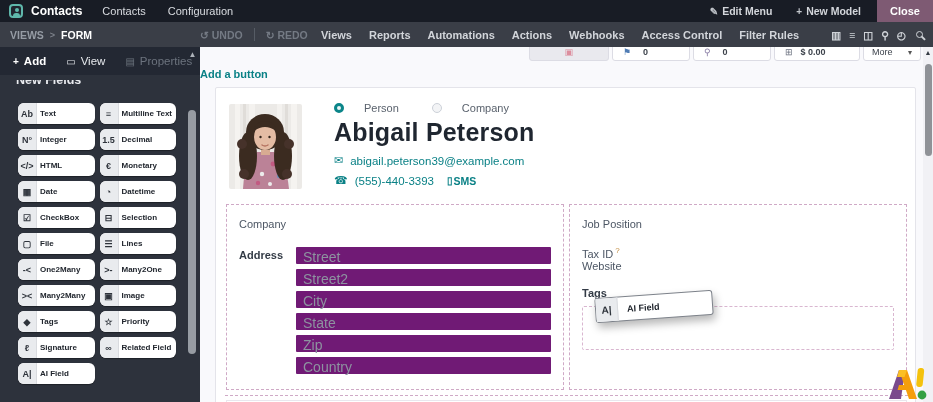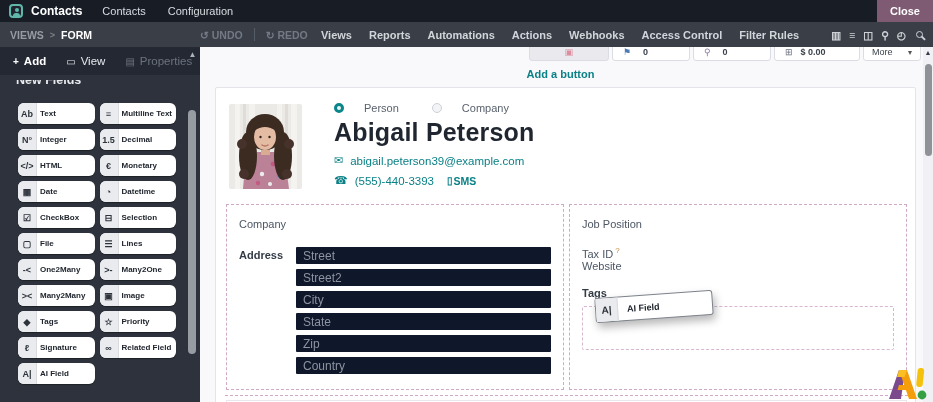--- a/index.html
+++ b/index.html
@@ -71,21 +71,21 @@
   .statbtn{height:28px;margin-top:-14px;background:#fff;border:1px solid #dcdce4;
     border-radius:3px;display:flex;align-items:flex-end;font-size:9px;color:#3c424b;
     margin-left:3px;padding:0 10px 3px;gap:12px;cursor:pointer;}
   .statbtn .num{font-weight:bold;}
   .sb-gray{background:#e9e9ee;width:80px;justify-content:center;}
   .sb-w{width:78px;}
   .sb-inv{width:86px;gap:8px;}
   .sb-more{width:58px;justify-content:space-between;padding:0 8px 3px;}
   .si1{color:#dc8e9e;} .si2{color:#4f7cb4;} .si3{color:#8579a2;} .si4{color:#6c7280;}
   .caret{color:#555;font-size:8px;}
-  .addbtn{position:absolute;top:21px;left:0;right:12px;text-align:center;color:#0a8186;
+  .addbtn{position:absolute;top:21px;left:0;right:12px;color:#0a8186;
     font-weight:bold;font-size:11px;cursor:pointer;}
 
   .sheet{position:absolute;top:40px;left:15px;right:17px;bottom:-6px;background:#fff;
     border:1px solid #e4e4ea;border-radius:2px 2px 0 0;padding:13px 8px 0 10px;}
   .hdr{display:flex;}
   .avatar{width:73px;height:85px;flex:none;margin:3px 0 0 3px;border-radius:2px;overflow:hidden;}
   .hinfo{margin-left:32px;padding-top:1px;}
   .radiorow{display:flex;align-items:center;gap:20px;font-size:11px;color:#5a626d;}
   .radio-sel{width:10px;height:10px;border:3px solid #0b8589;border-radius:50%;
     background:#eaf6f6;cursor:pointer;flex:none;}
@@ -98,21 +98,21 @@
   .sms{font-weight:bold;margin-left:13px;font-size:10.5px;cursor:pointer;display:flex;align-items:center;}
   .sms .cic{margin-right:1px;font-size:10px;}
 
   .cols{display:flex;gap:5px;margin-top:10px;}
   .col{flex:1;border:1px dashed #cfa9c6;padding:13px 12px 10px;min-height:161px;position:relative;}
   .lbl{font-size:11px;color:#4c5664;}
   .lbl-b{font-size:11px;font-weight:bold;color:#333b46;}
   .addr{display:flex;margin-top:17px;}
   .addr-lbl{width:57px;font-size:11px;font-weight:bold;color:#333b46;flex:none;padding-top:2px;}
   .addr-inputs{flex:1;}
-  .ainput{height:17px;background:#0f172a;border-radius:1px;margin-bottom:5px;font-size:12px;
+  .ainput{height:17px;background:#701a75;border-radius:1px;margin-bottom:5px;font-size:14px;
     color:#8d93a0;padding:2px 0 0 7px;cursor:text;}
   .mt1{margin-top:16px;} .mt2{} .mt3{margin-top:15px;}
   .sup{font-size:8px;color:#c08a3e;vertical-align:super;margin-left:2px;}
   .dropzone{margin-top:7px;height:44px;border:1px dashed #d9b6d0;border-radius:2px;position:relative;}
   .chip{position:absolute;top:-13px;left:12px;width:118px;height:25px;background:#fff;
     border:1px solid #7d828a;border-radius:3px;box-shadow:2px 5px 9px rgba(0,0,0,.28);
     transform:rotate(-4deg);display:flex;align-items:stretch;cursor:grabbing;z-index:4;}
   .chip .fico{width:22px;font-size:10px;}
   .chip .flab{font-size:9px;padding-left:9px;}
 
@@ -127,20 +127,24 @@
 </style>
 </head>
 <body>
 
 <div class="topbar">
   <span class="app-icon"></span>
   <span class="apptitle">Contacts</span>
   <span class="tmenu">Contacts</span>
   <span class="tmenu">Configuration</span>
   <span class="tspacer"></span>
+  <div class="tright">
+    <span><span class="tic">✎</span><span>Edit Menu</span></span>
+    <span><span class="tic">+</span><span>New Model</span></span>
+  </div>
   <div class="close-btn">Close</div>
 </div>
 
 <div class="studiobar">
   <div class="bc">
     <span class="bc-root">VIEWS</span>
     <span class="bc-sep">&gt;</span>
     <span class="bc-cur">FORM</span>
   </div>
   <div class="undoredo">

